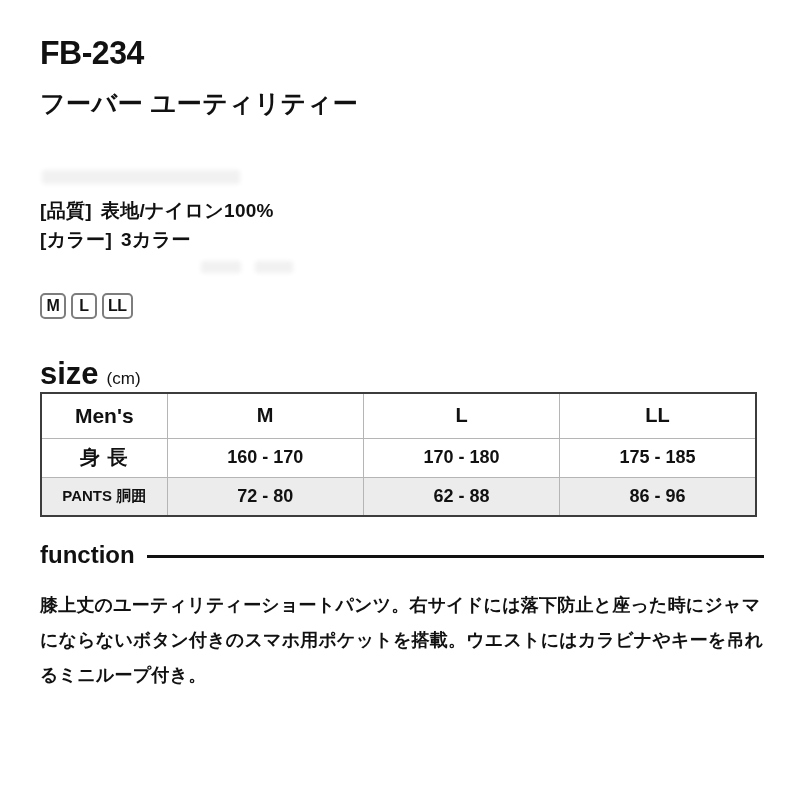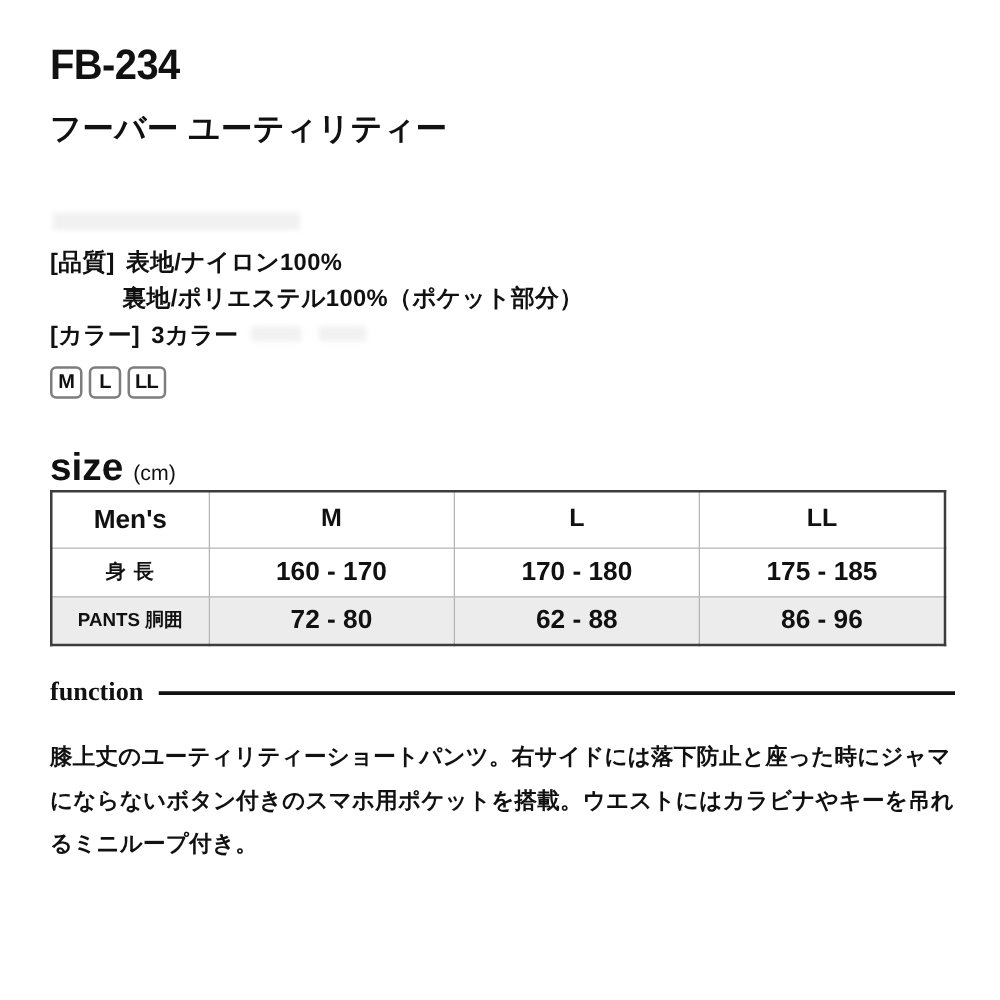--- a/index.html
+++ b/index.html
@@ -100,32 +100,32 @@
     border: 1px solid var(--table-inner-border);
     text-align: center;
     vertical-align: middle;
     font-weight: bold;
     color: var(--text);
   }
   table.size-table thead tr { height: 45px; }
   table.size-table thead th { font-size: 20px; }
   table.size-table thead th.mens-cell { font-size: 21px; }
   table.size-table tbody tr { height: 39px; }
-  table.size-table tbody th { font-size: 16px; letter-spacing: 1px; }
+  table.size-table tbody th { font-size: 20px; letter-spacing: 1px; }
   table.size-table tbody tr.alt th { font-size: 15px; letter-spacing: 0; }
-  table.size-table tbody td { font-size: 21px; }
+  table.size-table tbody td { font-size: 18px; }
   table.size-table tbody tr.alt { background: var(--table-alt-row-bg); border-radius: 16px; }
 
   
   .function-heading {
     left: 40px; top: 541px;
     width: 724px;
     display: flex; align-items: center;
   }
-  .function-title { font-size: 21px; font-weight: bold; letter-spacing: 0; font-family: Liberation Serif, serif; }
+  .function-title { font-size: 24px; font-weight: bold; letter-spacing: 0; }
   .function-rule {
     flex: 1; height: 3px;
     background: var(--rule);
     margin-left: 12px;
     margin-top: 2px;
   }
 
   
   .description {
     left: 40px; top: 588px;
@@ -146,21 +146,20 @@
   <div class="abs product-name">
     <div>フーバー ユーティリティー</div>
   </div>
 
   <div class="ghost" style="left:42px; top:170px; width:198px; height:14px;"></div>
 
   <div class="abs specs">
     <div>
       <span class="spec-label">[品質]</span><span>表地/ナイロン100%</span>
     </div>
-    <div class="spec-indent">裏地/ポリエステル100%（ポケット部分）</div>
     <div>
       <span class="spec-label">[カラー]</span><span>3カラー</span>
     </div>
   </div>
 
   <div class="ghost" style="left:201px; top:261px; width:40px; height:12px;"></div>
   <div class="ghost" style="left:255px; top:261px; width:38px; height:12px;"></div>
 
   <div class="abs badges">
     <span class="badge">M</span>

